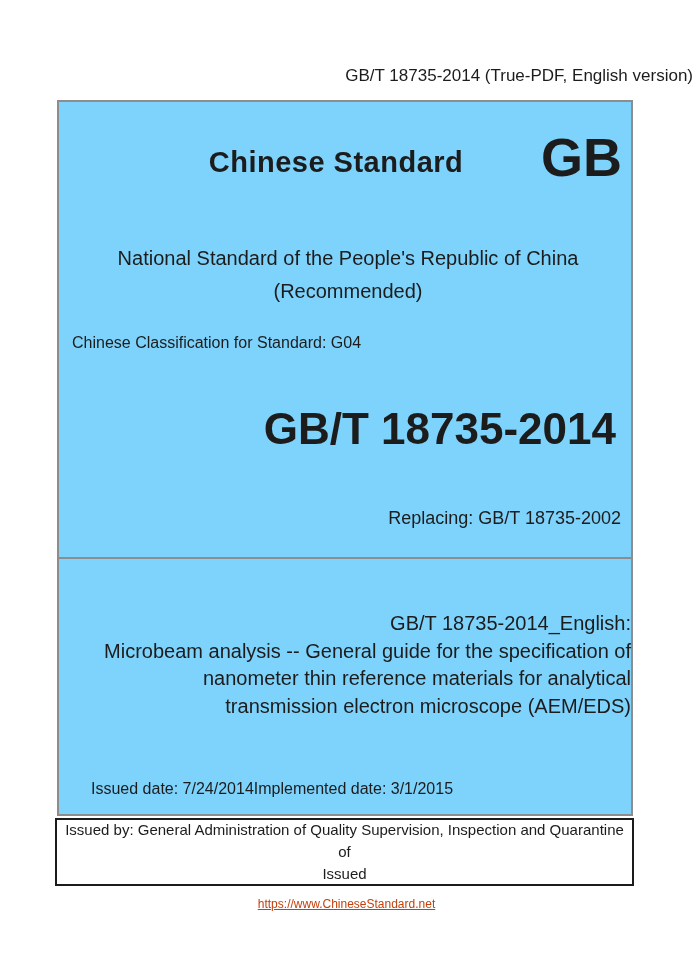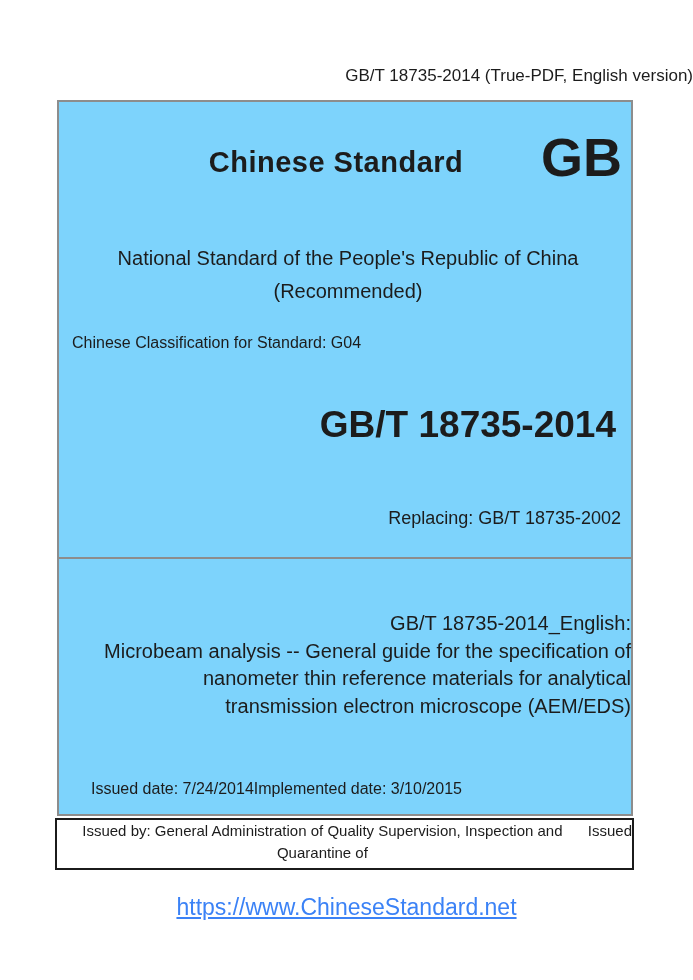--- a/index.html
+++ b/index.html
@@ -33,54 +33,54 @@
   .national-block{
     position:absolute; top:140px; left:3px; width:100%;
     text-align:center; font-size:20px; line-height:33px;
   }
   .classification{
     position:absolute; top:232px; left:13px;
     font-size:16px;
   }
   .std-number{
     position:absolute; top:303px; right:15px;
-    font-size:37px; font-weight:bold; line-height:1.1; letter-spacing:0px;
+    font-size:44px; font-weight:bold; line-height:1.1; letter-spacing:0px;
   }
   .replacing{
     position:absolute; top:406px; right:10px;
     font-size:18px;
   }
   .divider{
     position:absolute; top:455px; left:-2px; right:-2px;
     border-top:2px solid #8d8d8d;
   }
   .english-title{
     position:absolute; top:508px; left:0; width:100%;
     text-align:right; font-size:20px; line-height:27.5px;
   }
   .dates-row{
     position:absolute; top:678px; left:32px; right:10px;
     display:flex; justify-content:flex-start;
     font-size:16px;
   }
   .issuedby-box{
     position:absolute; left:55px; top:818px;
-    width:579px; height:52px;
+    width:579px; height:68px;
     border:2px solid #1b1b1b;
     box-sizing:border-box;
-    display:flex; justify-content:center;
+    display:flex; flex-direction:column; justify-content:center;
     text-align:center; font-size:15px; line-height:22px;
     background:#ffffff;
   }
   .footer-link-wrap{
     position:absolute; top:894px; left:0; width:693px;
     text-align:center;
   }
   .footer-link{
-    font-size:23px; color:#3b82f6;
+    font-size:12px; color:#c2410c;
     text-decoration:underline;
     cursor:pointer;
   }
 </style>
 </head>
 <body>
 
 <div class="header-line">GB/T 18735-2014 (True-PDF, English version)</div>
 
 <div class="main-box">
@@ -104,21 +104,21 @@
 
   <div class="english-title">
     <div>GB/T 18735-2014_English:</div>
     <div>Microbeam analysis -- General guide for the specification of</div>
     <div>nanometer thin reference materials for analytical</div>
     <div>transmission electron microscope (AEM/EDS)</div>
   </div>
 
   <div class="dates-row">
     <span>Issued date: 7/24/2014</span>
-    <span>Implemented date: 3/10/2015</span>
+    <span>Implemented date: 3/1/2015</span>
   </div>
 
 </div>
 
 <div class="issuedby-box">
   <div>Issued by: General Administration of Quality Supervision, Inspection and Quarantine of</div>
   <div>Issued</div>
 </div>
 
 <div class="footer-link-wrap">

